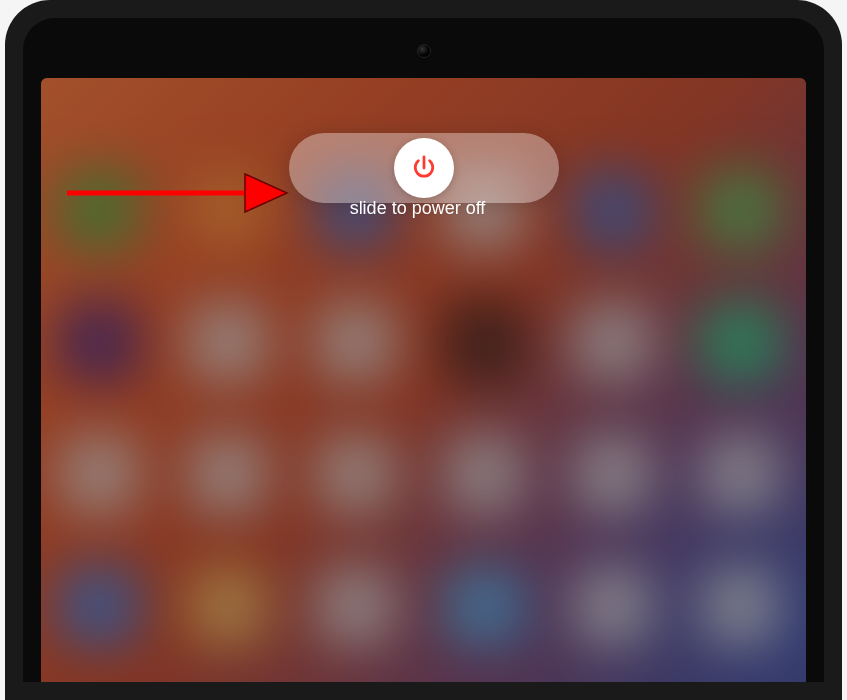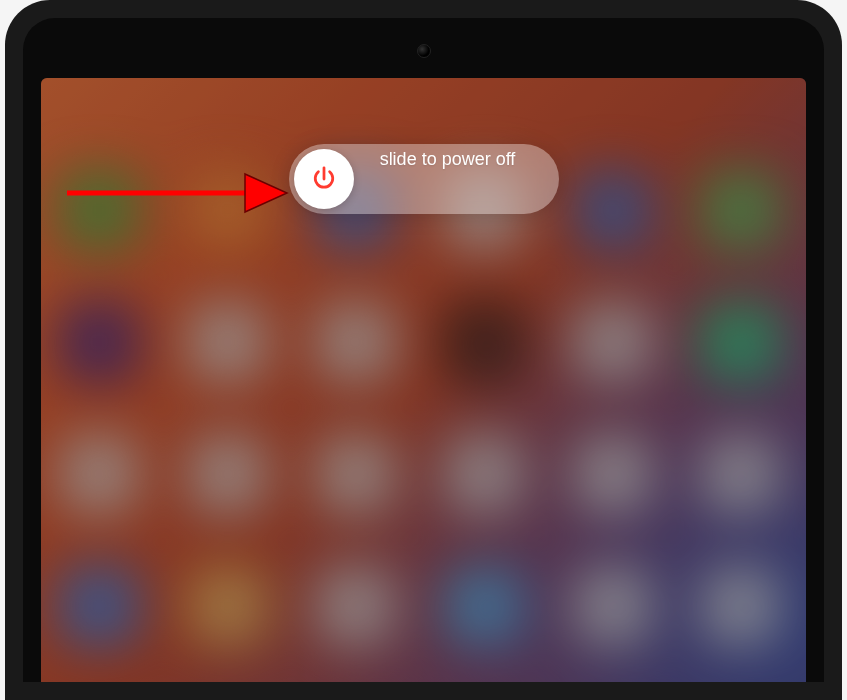--- a/index.html
+++ b/index.html
@@ -115,31 +115,33 @@
     .app-icon.c11 { background: radial-gradient(circle, #60c0f0, #3090d0); }
     
     .dim-overlay {
       position: absolute;
       inset: 0;
       background: rgba(0, 0, 0, 0.25);
     }
     
     .power-slider {
       position: absolute;
-      top: 66px;
+      top: 55px;
       left: 50%;
       transform: translateX(-50%);
       width: 270px;
       height: 70px;
       background: rgba(255, 255, 255, 0.35);
       backdrop-filter: blur(10px);
       border-radius: 35px;
       display: flex;
+      align-items: center;
       padding: 5px;
       box-shadow: 0 2px 20px rgba(0, 0, 0, 0.15);
+      flex-direction: column;
     }
     
     .slider-knob {
       width: 60px;
       height: 60px;
       background: #ffffff;
       border-radius: 50%;
       display: flex;
       align-items: center;
       justify-content: center;

